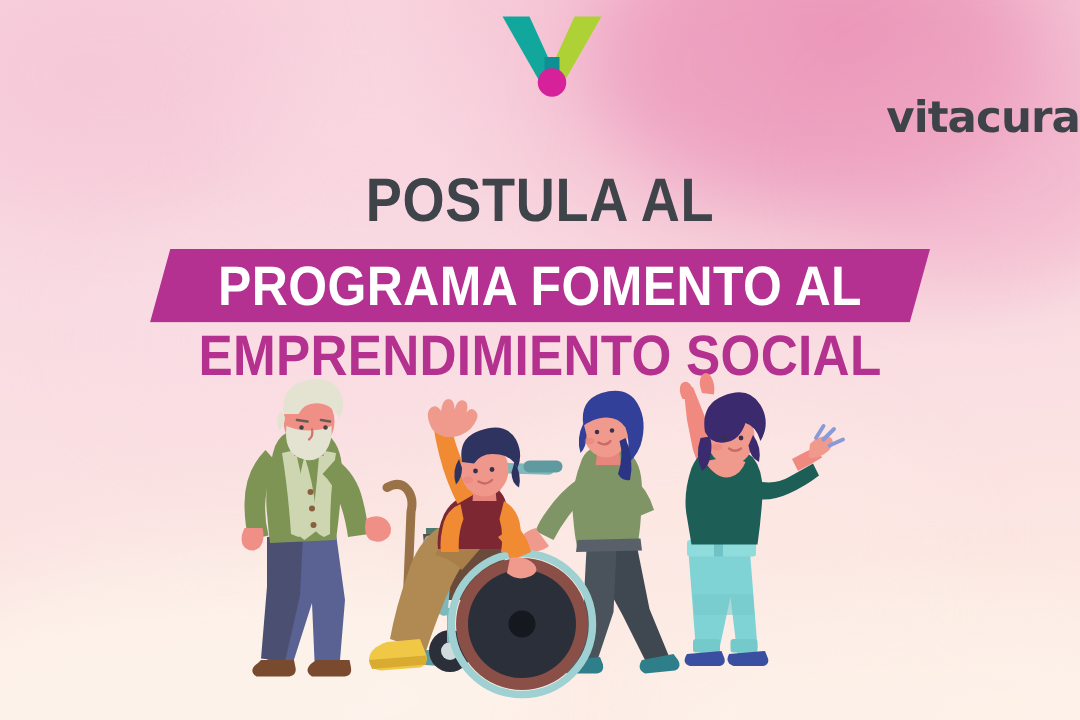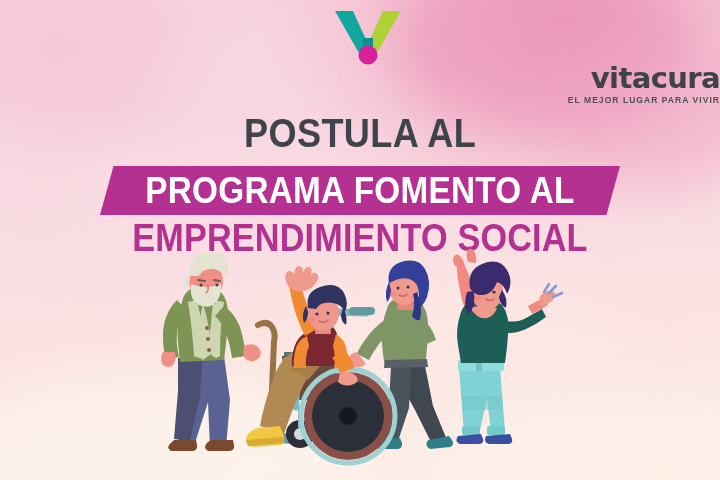--- a/index.html
+++ b/index.html
@@ -93,21 +93,20 @@
   <div class="wc wc7"></div>
 
   <div class="logo">
     <svg class="logo-v" width="78" height="58" viewBox="0 0 78 58">
       <path d="M6 3 L24 3 L44 47 L34 52 Z" fill="#12a79d"></path>
       <path d="M72 3 L54 3 L34 47 L44 52 Z" fill="#aed136"></path>
       <path d="M34 30 L44 30 L44 47 L34 47 Z" fill="#0e8f93"></path>
       <circle cx="39" cy="47" r="9.5" fill="#d6219a"></circle>
     </svg>
     <span class="logo-word">vitacura</span>
-    <span class="logo-tag">EL MEJOR LUGAR PARA VIVIR</span>
   </div>
 
   <div class="line1">POSTULA AL</div>
   <div class="banner"></div>
   <div class="banner-text">PROGRAMA FOMENTO AL</div>
   <div class="line3">EMPRENDIMIENTO SOCIAL</div>
 
   <svg class="art" viewBox="0 0 720 480">
 
     <g>

